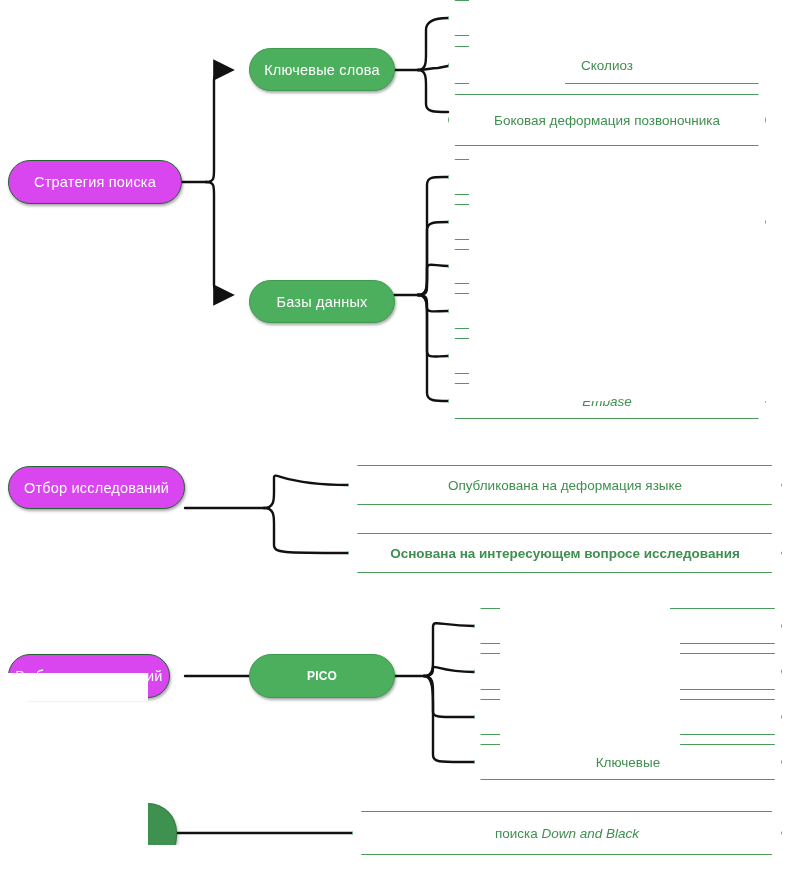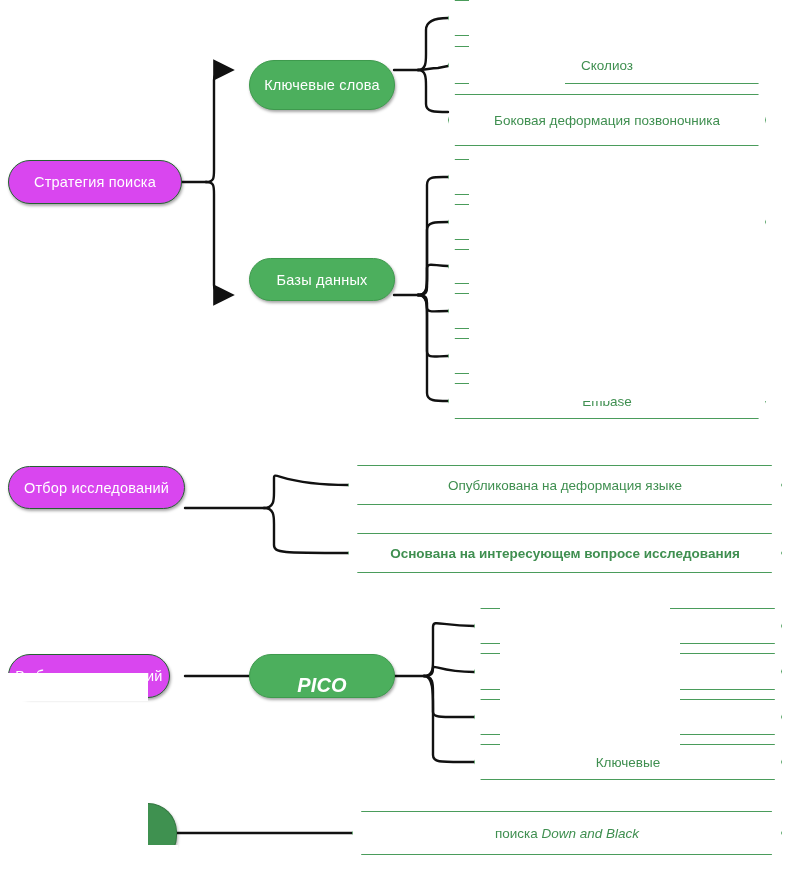--- a/index.html
+++ b/index.html
@@ -8,21 +8,21 @@
   #stage{position:absolute;left:0;top:0;width:789px;height:869px;}
   svg.lines{position:absolute;left:0;top:0;width:789px;height:869px;pointer-events:none;}
 
   
   .node{position:absolute;display:flex;align-items:center;justify-content:center;
         border-radius:999px;color:#ffffff;text-align:center;
         box-shadow:1px 2px 3px rgba(0,0,0,.35);
         font-size:14.5px;letter-spacing:.2px;box-sizing:border-box;}
   .node.root{background:#d946ef;border:1px solid #256231;}
   .node.branch{background:#4caf5d;border:1px solid #3e9a4d;}
-  .node.italic{font-style:italic;font-weight:bold;font-size:20px;align-items:flex-end;}
+  .node.italic{font-weight:bold;font-size:12px;}
 
   
   .halfnode{position:absolute;background:#3f9150;border:1px solid #32763f;
             box-shadow:1px 2px 3px rgba(0,0,0,.3);}
 
   
   .chip{position:absolute;box-sizing:border-box;display:flex;align-items:center;
         justify-content:center;color:#3f8f50;font-size:13.5px;white-space:nowrap;
         background:#ffffff;
         border:1.6px solid #4a9c5b;
@@ -76,25 +76,25 @@
       <path d="M424,676 C433,676 433,692 433,708 L433,755 C433,763 441,762 474,762"></path>
 
       <path d="M176,833 L352,833"></path>
     </g>
   </svg>
 
   <div class="node root" style="left:8px;top:160px;width:174px;height:44px;">
     <span>Стратегия поиска</span>
   </div>
 
-  <div class="node branch" style="left:249px;top:48px;width:146px;height:50px;margin-top:12px;">
+  <div class="node branch" style="left:249px;top:48px;width:146px;height:43px;">
     <span>Ключевые слова</span>
   </div>
 
-  <div class="node branch" style="left:249px;top:258px;width:146px;height:43px;">
+  <div class="node branch" style="left:249px;top:280px;width:146px;height:43px;">
     <span>Базы данных</span>
   </div>
 
   <div class="node root" style="left:8px;top:466px;width:177px;height:43px;">
     <span>Отбор исследований</span>
   </div>
 
   <div class="node root" style="left:8px;top:654px;width:162px;height:44px;">
     <span>Выбор исследований</span>
   </div>
@@ -125,21 +125,21 @@
   <div class="chip" style="left:448px;top:249px;width:318px;height:35px;">
     <span class="txt"></span>
   </div>
   <div class="chip" style="left:448px;top:293px;width:318px;height:36px;">
     <span class="txt"></span>
   </div>
   <div class="chip" style="left:448px;top:338px;width:318px;height:36px;">
     <span class="txt"></span>
   </div>
   <div class="chip" style="left:448px;top:383px;width:318px;height:36px;">
-    <span class="txt" style="">Embase</span>
+    <span class="txt" style="font-style:italic;">Embase</span>
   </div>
 
   <div class="chip" style="left:348px;top:465px;width:434px;height:40px;">
     <span class="txt">Опубликована на деформация языке</span>
   </div>
   <div class="chip" style="left:348px;top:533px;width:434px;height:40px;font-weight:bold;">
     <span class="txt">Основана на интересующем вопросе исследования</span>
   </div>
 
   <div class="chip" style="left:474px;top:608px;width:308px;height:36px;">

